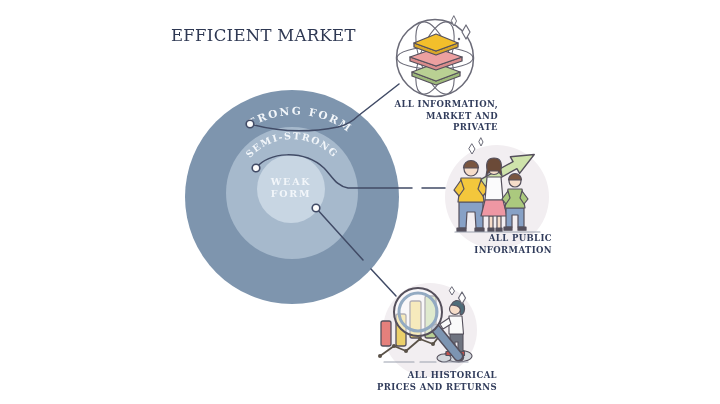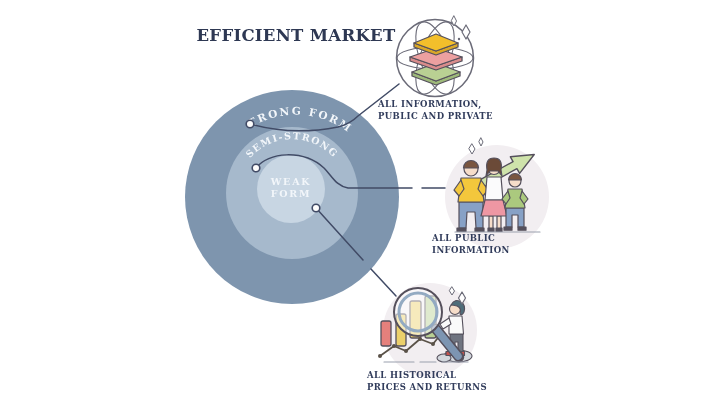--- a/index.html
+++ b/index.html
@@ -2,26 +2,26 @@
 <html><head>
 <meta charset="utf-8">
 <style>
   html,body{margin:0;padding:0;background:#ffffff;}
   .canvas{
     position:relative;width:720px;height:404px;background:#ffffff;
     overflow:hidden;font-family:"DejaVu Serif","Liberation Serif",serif;
   }
   .diagram-svg{position:absolute;left:0;top:0;}
   .title{
-    position:absolute;left:171px;top:27px;width:250px;text-align:center;
-    font-weight:bold;font-size:16.5px;line-height:17.5px;letter-spacing:0.3px;
+    position:absolute;left:171px;top:27px;width:250px;text-align:left;
+    font-weight:normal;font-size:16.5px;line-height:17.5px;letter-spacing:0.3px;
     color:#2e3853;
   }
   .callout-label{
-    position:absolute;text-align:left;font-weight:bold;font-size:8.5px;
+    position:absolute;text-align:right;font-weight:bold;font-size:8.5px;
     letter-spacing:0.4px;line-height:11.5px;color:#323d5c;
   }
   .label-0{left:378px;top:99px;width:120px;}
   .label-1{left:432px;top:233px;width:120px;}
   .label-2{left:367px;top:370px;width:130px;}
   .arc-text{font-family:"DejaVu Serif",serif;font-weight:bold;font-size:10.5px;fill:#f2f6fa;letter-spacing:2px;}
   .arc-text-sm{font-family:"DejaVu Serif",serif;font-weight:bold;font-size:9.5px;fill:#f2f6fa;letter-spacing:1.4px;}
   .weak-text{font-family:"DejaVu Serif",serif;font-weight:bold;font-size:9.5px;fill:#f2f6fa;letter-spacing:1.8px;text-anchor:middle;}
 </style>
 </head>
@@ -174,21 +174,21 @@
       <circle cx="316" cy="208" r="3.8"></circle>
     </g>
   </svg>
 
   <div class="title">
     <div>EFFICIENT MARKET</div>
   </div>
 
   <div class="callout-label label-0">
     <div>ALL INFORMATION,</div>
-    <div>PUBLIC AND PRIVATE</div>
+    <div>MARKET AND PRIVATE</div>
   </div>
   <div class="callout-label label-1">
     <div>ALL PUBLIC</div>
     <div>INFORMATION</div>
   </div>
   <div class="callout-label label-2">
     <div>ALL HISTORICAL</div>
     <div>PRICES AND RETURNS</div>
   </div>
 

